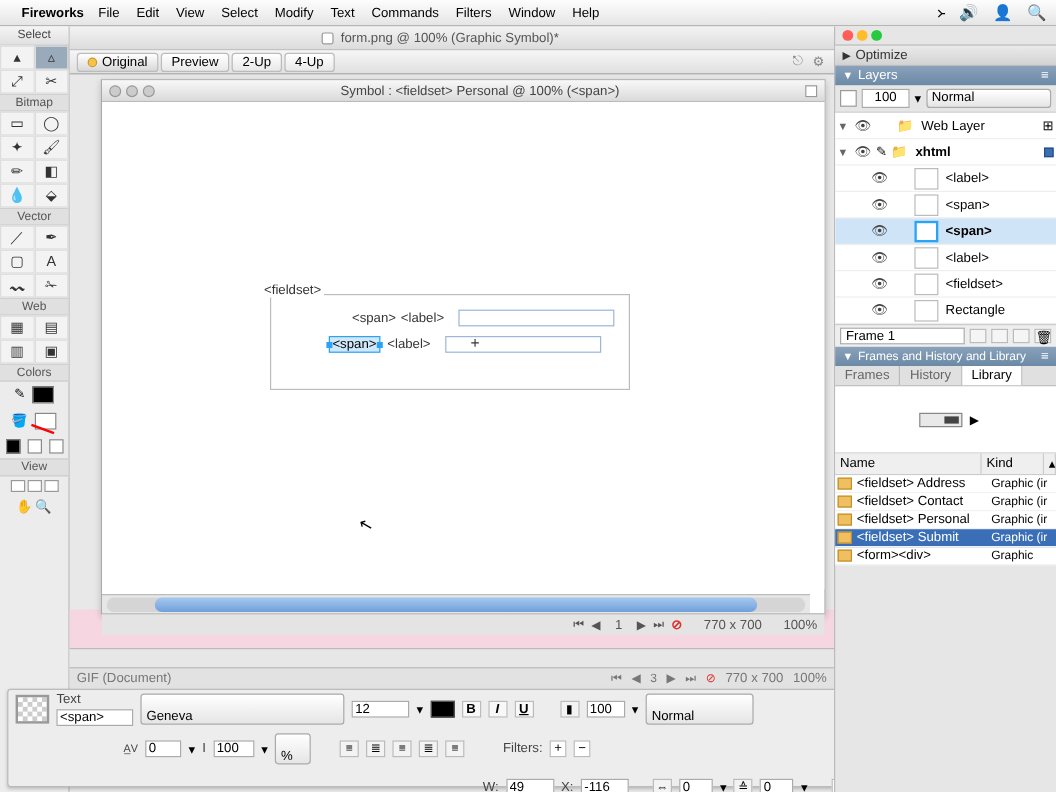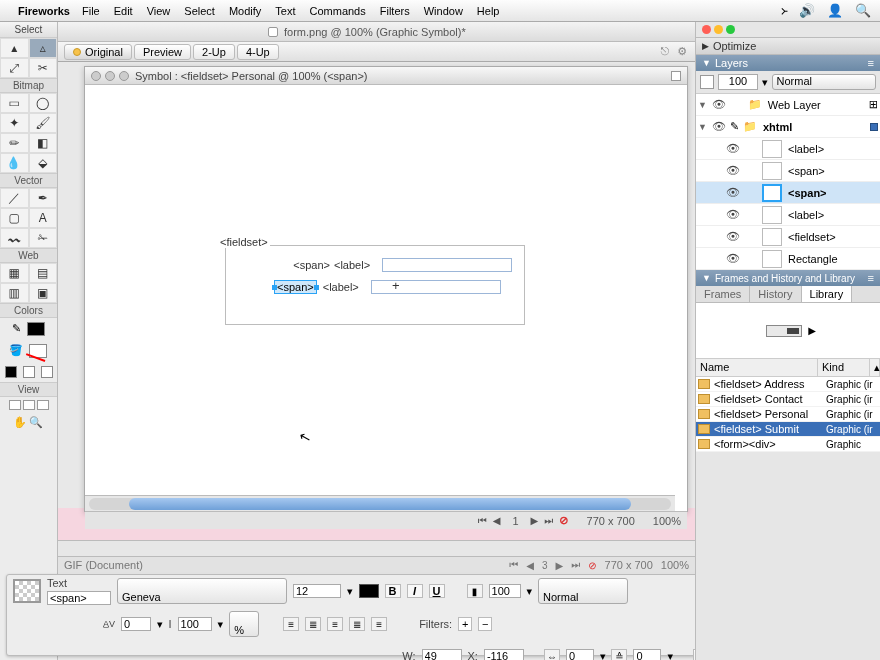--- a/index.html
+++ b/index.html
@@ -33,21 +33,21 @@
 .colorsw { display:flex; gap:6px; justify-content:center; padding:4px;}
 .colorsw .sw { width:18px; height:14px; border:1px solid #888;}
 .viewrow { display:flex; justify-content:center; gap:2px; padding:3px;}
 .viewrow .v { width:12px; height:10px; border:1px solid #999; background:#fff;}
 
 
 .canvaswrap { position:absolute; left:84px; top:66px; width:604px; height:446px; background:#fff; border:1px solid #aaa; box-shadow:0 2px 6px rgba(0,0,0,0.2);}
 .canvaswrap .titlebar { height:18px; background:linear-gradient(#f8f8f8,#dadada); border-bottom:1px solid #bbb; display:flex; align-items:center; padding:0 6px; gap:6px;}
 .titlebar .tl { display:flex; gap:4px;}
 .titlebar .tl .c { width:10px; height:10px; border-radius:50%; background:#ccc; border:1px solid #999;}
-.titlebar .title { flex:1; text-align:left; color:#444;}
+.titlebar .title { flex:1; text-align:center; color:#444;}
 .titlebar .sq { width:10px; height:10px; border:1px solid #999; background:#fff;}
 .canvas { position:absolute; top:18px; left:0; right:0; bottom:20px; background:#fff; overflow:hidden;}
 .fieldsetbox { position:absolute; left:140px; top:160px; width:300px; height:80px; border:1px solid #bcbcbc;}
 .flabel { position:absolute; left:-8px; top:-10px; background:#fff; padding:0 2px; color:#333;}
 .row { position:absolute; display:flex; align-items:center;}
 .row1 { left:48px; top:12px;}
 .row2 { left:48px; top:34px;}
 .spanlbl { width:60px; text-align:right; color:#333; padding-right:4px;}
 .lablbl { width:48px; color:#333;}
 .inputbox { width:130px; height:14px; border:1px solid #9cb6d8; background:#fff;}
@@ -462,20 +462,27 @@
         <span class="name">&lt;fieldset&gt;</span>
       </div>
     <div class="layerrow">
         <span style="width:24px"></span>
         <span class="eye">👁</span>
         <span style="width:14px"></span>
         <div class="thumb"></div>
         <span class="name">Rectangle</span>
       </div>
   </div>
+  <div class="framebar">
+    <div class="dd">Frame 1</div>
+    <div class="ic"></div>
+    <div class="ic"></div>
+    <div class="ic"></div>
+    <div class="ic">🗑</div>
+  </div>
   <div class="panelh">
       <span class="tri">▼</span>
       <span style="font-size:10px">Frames and History and Library</span>
       <span style="flex:1"></span>
       <span>≡</span>
     </div>
   <div class="libtabs">
     <div class="t">Frames</div>
     <div class="t">History</div>
     <div class="t active">Library</div>

